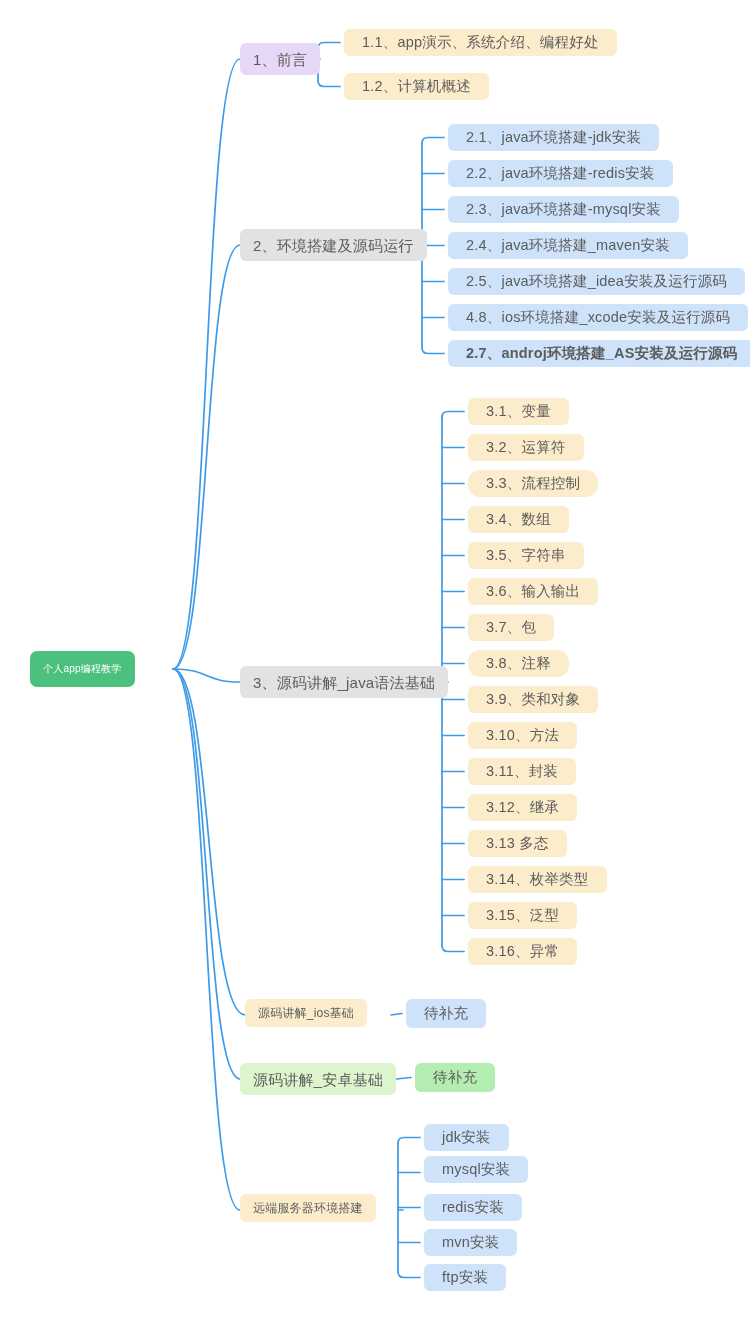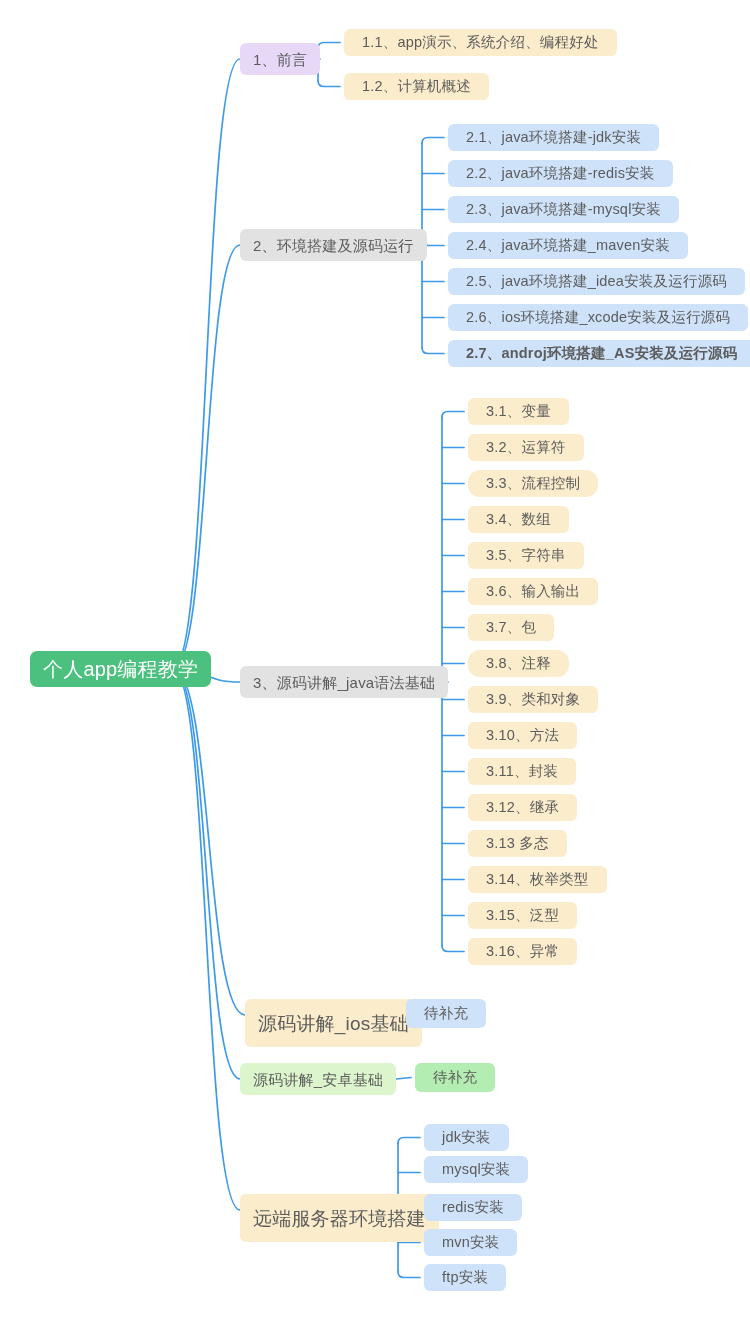--- a/index.html
+++ b/index.html
@@ -25,31 +25,31 @@
     color: #5c5c5c;
     padding: 0 18px;
     height: 27px;
     letter-spacing: 0.2px;
   }
   .node.root {
     background: #4cc07e;
     color: #ffffff;
     height: 36px;
     border-radius: 7px;
-    font-size: 20px;
+    font-size: 10px;
     padding: 0 13px;
     font-weight: 400;
   }
   .node.gray   { background: #e2e2e2; height: 32px; font-size: 15px; padding: 0 13px; }
   .node.purple { background: #e7d8f8; height: 32px; font-size: 15px; padding: 0 13px; }
   .node.cream  { background: #fbeccb; }
   .node.blue   { background: #cee2fa; }
   .node.green  { background: #dcf5cd; height: 32px; font-size: 15px; padding: 0 13px;}
   .node.greenmid { background: #b4edb1; height: 29px; }
-  .node.creamwide { background: #fbeccb; height: 48px; font-size: 19px; padding: 0 13px; }
+  .node.creamwide { background: #fbeccb; height: 28px; font-size: 12px; padding: 0 13px; }
   .node.bluemid { background: #cee2fa; height: 29px; }
 
   .watermark {
     position: absolute;
     color: #c9ccd2;
     font-size: 17px;
     letter-spacing: 0.5px;
     white-space: nowrap;
   }
 </style>
@@ -109,21 +109,21 @@
       <div class="node root" style="left: 30px; top: 651px;">个人app编程教学</div>
       <div class="node purple" style="left: 240px; top: 43px;">1、前言</div>
       <div class="node cream" style="left: 344px; top: 29px;">1.1、app演示、系统介绍、编程好处</div>
       <div class="node cream" style="left: 344px; top: 73px;">1.2、计算机概述</div>
       <div class="node gray" style="left: 240px; top: 229px;">2、环境搭建及源码运行</div>
       <div class="node blue" style="left: 448px; top: 124px;">2.1、java环境搭建-jdk安装</div>
       <div class="node blue" style="left: 448px; top: 160px;">2.2、java环境搭建-redis安装</div>
       <div class="node blue" style="left: 448px; top: 196px;">2.3、java环境搭建-mysql安装</div>
       <div class="node blue" style="left: 448px; top: 232px;">2.4、java环境搭建_maven安装</div>
       <div class="node blue" style="left: 448px; top: 268px;">2.5、java环境搭建_idea安装及运行源码</div>
-      <div class="node blue" style="left: 448px; top: 304px;">2.6、ios环境搭建_xcode安装及运行源码</div>
+      <div class="node blue" style="left: 448px; top: 304px;">4.8、ios环境搭建_xcode安装及运行源码</div>
       <div class="node blue" style="left: 448px; top: 340px; font-weight: bold;">2.7、androj环境搭建_AS安装及运行源码</div>
       <div class="node gray" style="left: 240px; top: 666px;">3、源码讲解_java语法基础</div>
       <div class="node cream" style="left: 468px; top: 398px;">3.1、变量</div>
       <div class="node cream" style="left: 468px; top: 434px;">3.2、运算符</div>
       <div class="node cream" style="left: 468px; top: 470px; border-radius: 12px;">3.3、流程控制</div>
       <div class="node cream" style="left: 468px; top: 506px;">3.4、数组</div>
       <div class="node cream" style="left: 468px; top: 542px;">3.5、字符串</div>
       <div class="node cream" style="left: 468px; top: 578px;">3.6、输入输出</div>
       <div class="node cream" style="left: 468px; top: 614px;">3.7、包</div>
       <div class="node cream" style="left: 468px; top: 650px; border-radius: 12px;">3.8、注释</div>

